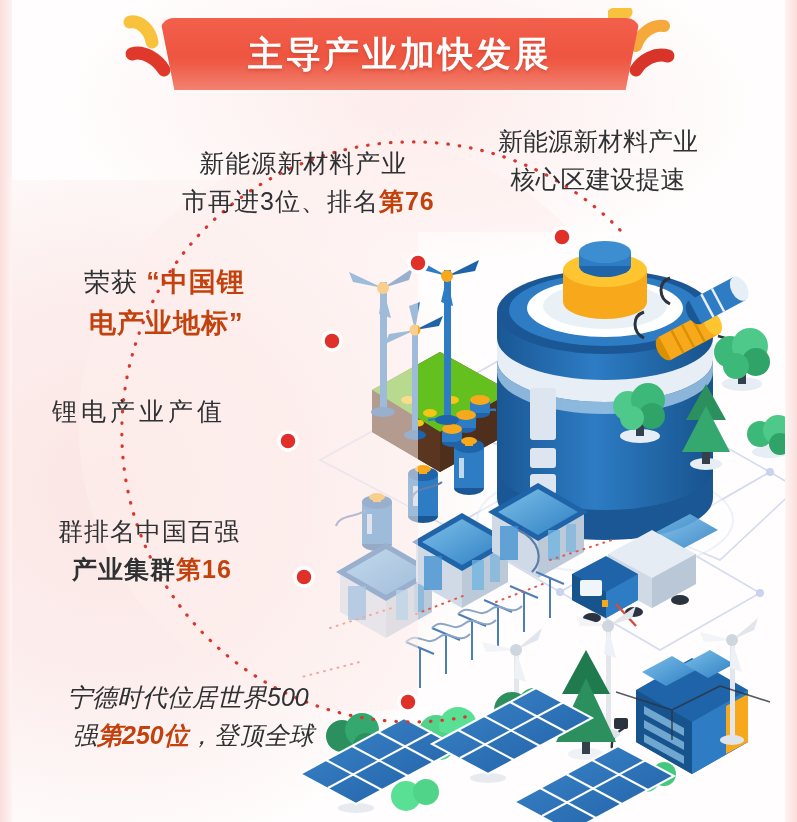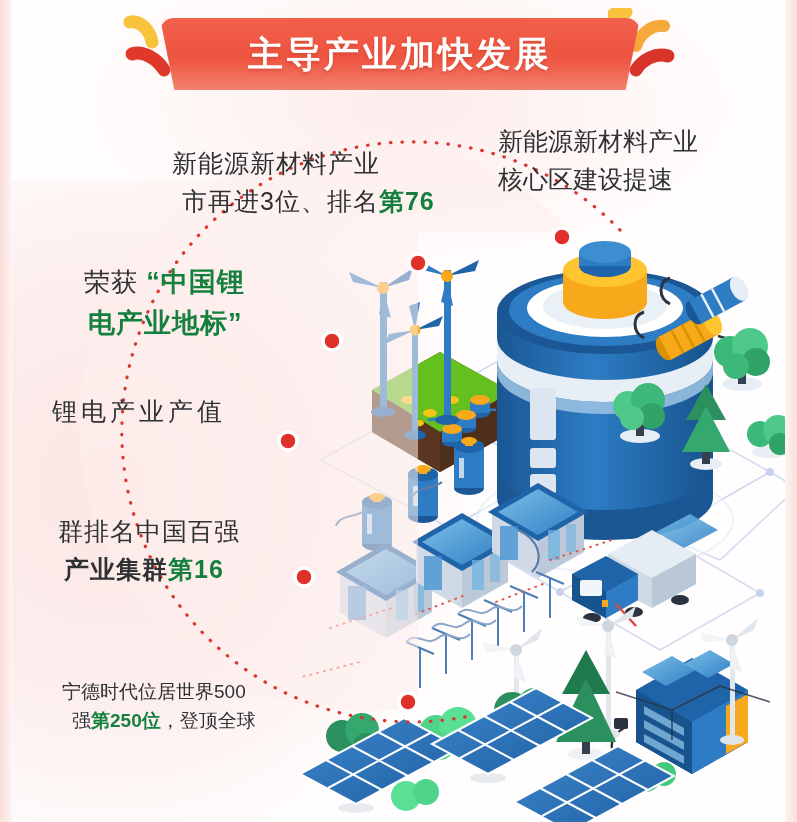--- a/index.html
+++ b/index.html
@@ -5,20 +5,21 @@
   * { margin:0; padding:0; box-sizing:border-box; }
   html,body { width:797px; height:822px; }
   body {
     font-family:"Liberation Sans","DejaVu Sans",sans-serif;
     background:#ffffff;
     overflow:hidden;
   }
   .poster {
     position:relative; width:797px; height:822px; overflow:hidden;
     background:#fdf7f6;
+    text-align:center;
   }
   
   .bg-base { position:absolute; inset:0; background:#fffdfd; }
   .bg-glow-left {
     position:absolute; left:-140px; top:180px; width:620px; height:680px;
     background:radial-gradient(ellipse at 40% 45%, #fbe6e4 0%, #fceeed 38%, rgba(253,245,244,0) 72%);
   }
   .bg-glow-top {
     position:absolute; left:60px; top:-60px; width:700px; height:330px;
     background:radial-gradient(ellipse at 50% 50%, #fdeceb 0%, rgba(255,253,253,0) 70%);
@@ -43,31 +44,31 @@
     background:linear-gradient(180deg,rgba(255,255,255,0) 0%,rgba(255,255,255,.12) 100%);
   }
   .banner-title {
     position:relative; color:#ffffff; font-size:35px; font-weight:bold;
     letter-spacing:3px; text-shadow:0 2px 3px rgba(170,40,25,.30);
     white-space:nowrap;
   }
 
   
   .tblock { position:absolute; color:#2f3133; line-height:1.52; white-space:nowrap; }
-  .tblock .hl { color:#15803d; font-weight:bold; }
+  .tblock .hl { color:#c2410c; font-weight:bold; }
   .tblock .ln { display:block; }
 
   #blk-top-left   { left:172px; top:144px;  font-size:25px; letter-spacing:1px; }
   #blk-top-right  { left:498px; top:122px;  font-size:25px; letter-spacing:0px; }
   #blk-award      { left:84px;  top:262px;  font-size:26px; letter-spacing:1px; }
   #blk-award .hl  { font-size:27px; }
   #blk-output     { left:52px;  top:392px;  font-size:25px; letter-spacing:4px; }
   #blk-output .v  { font-size:27px; letter-spacing:0px; }
   #blk-cluster    { left:58px;  top:512px;  font-size:25px; letter-spacing:1px; }
-  #blk-catl       { left:62px;  top:678px;  font-size:19px; letter-spacing:0px; }
+  #blk-catl       { left:62px;  top:678px;  font-size:25px; letter-spacing:0px;font-style:italic; }
 
   #blk-top-left .ln:nth-child(2){ padding-left:10px; }
   #blk-award .ln:nth-child(2){ padding-left:4px; }
   #blk-cluster .ln:nth-child(2){ padding-left:6px;font-weight:bold; }
   #blk-cluster .ln:nth-child(3){ padding-left:6px;margin-left:16px; }
   #blk-catl .ln:nth-child(2){ padding-left:10px; }
   #blk-catl .ln:nth-child(3){ padding-left:4px; }
 
   
   .arc-wrap { position:absolute; left:0; top:0; width:797px; height:822px; pointer-events:none; }

